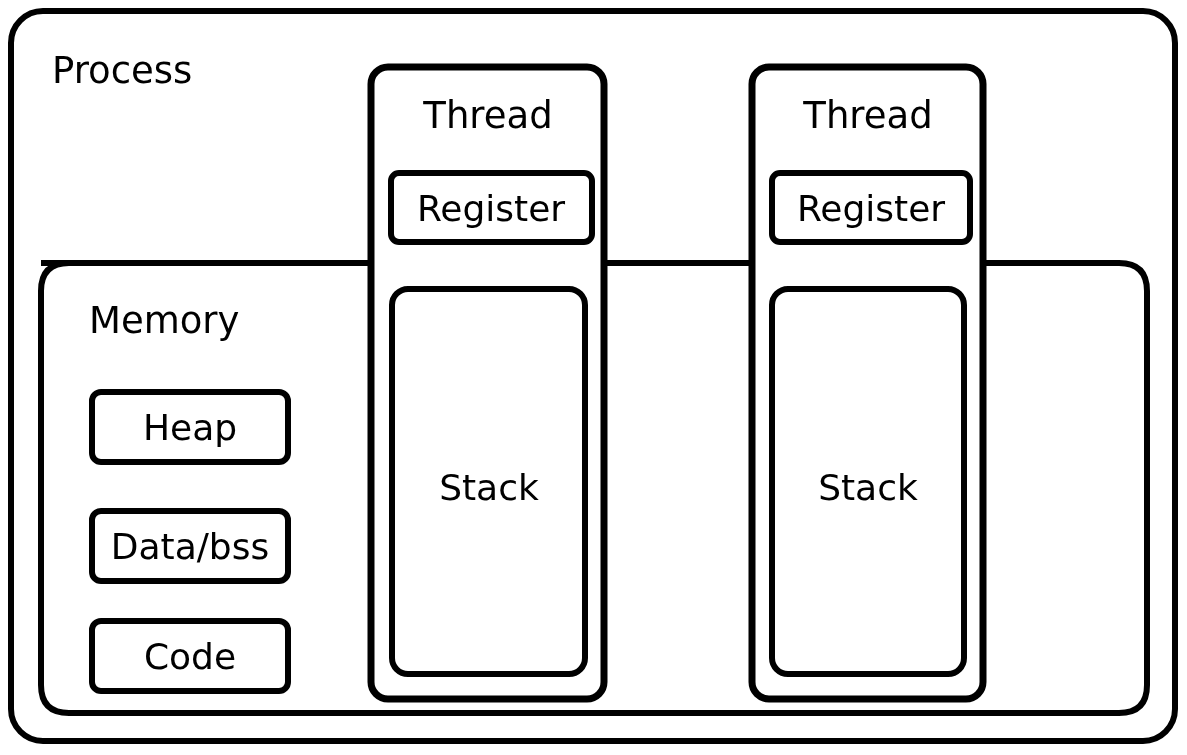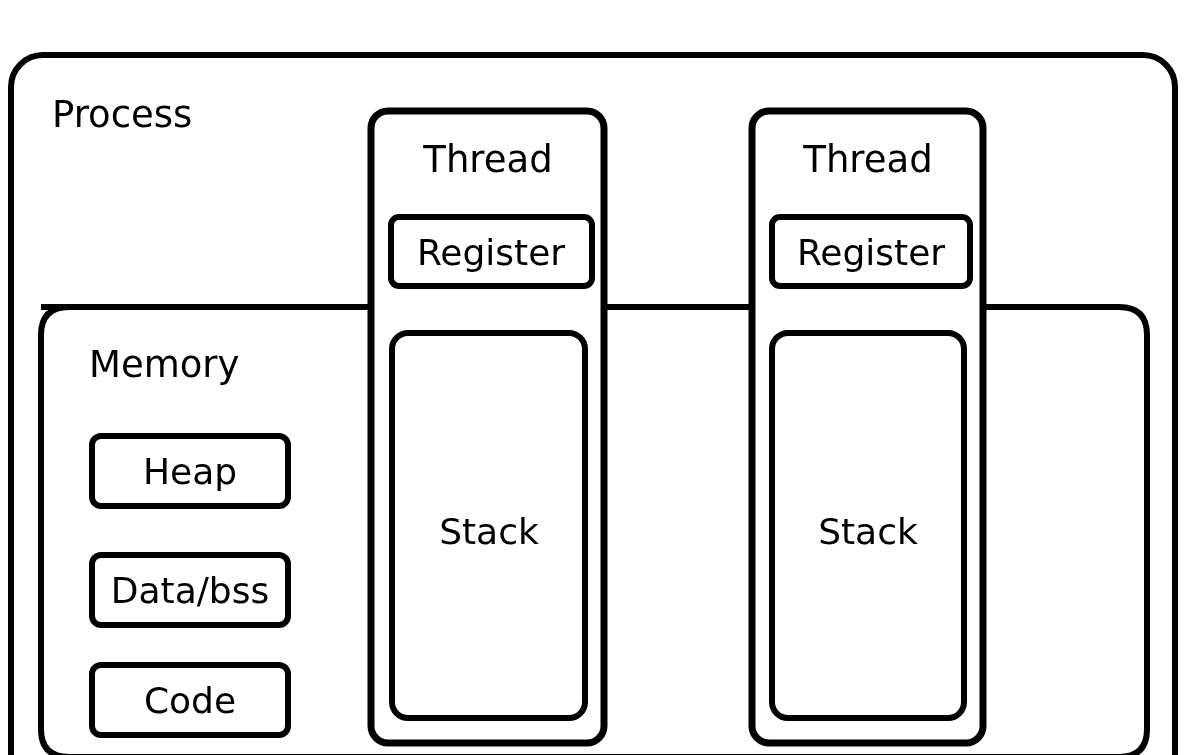--- a/index.html
+++ b/index.html
@@ -11,21 +11,20 @@
     width: 1187px;
     height: 755px;
     font-family: "DejaVu Sans", sans-serif;
     overflow: hidden;
   }
   #diagram-root {
     position: relative;
     width: 1187px;
     height: 569px;
     background: #ffffff;
-    margin-top: 44px;
   }
   svg.diagram-canvas {
     position: absolute;
     left: 0;
     top: 0;
     width: 1187px;
     height: 755px;
     display: block;
   }
   .box-shape {

